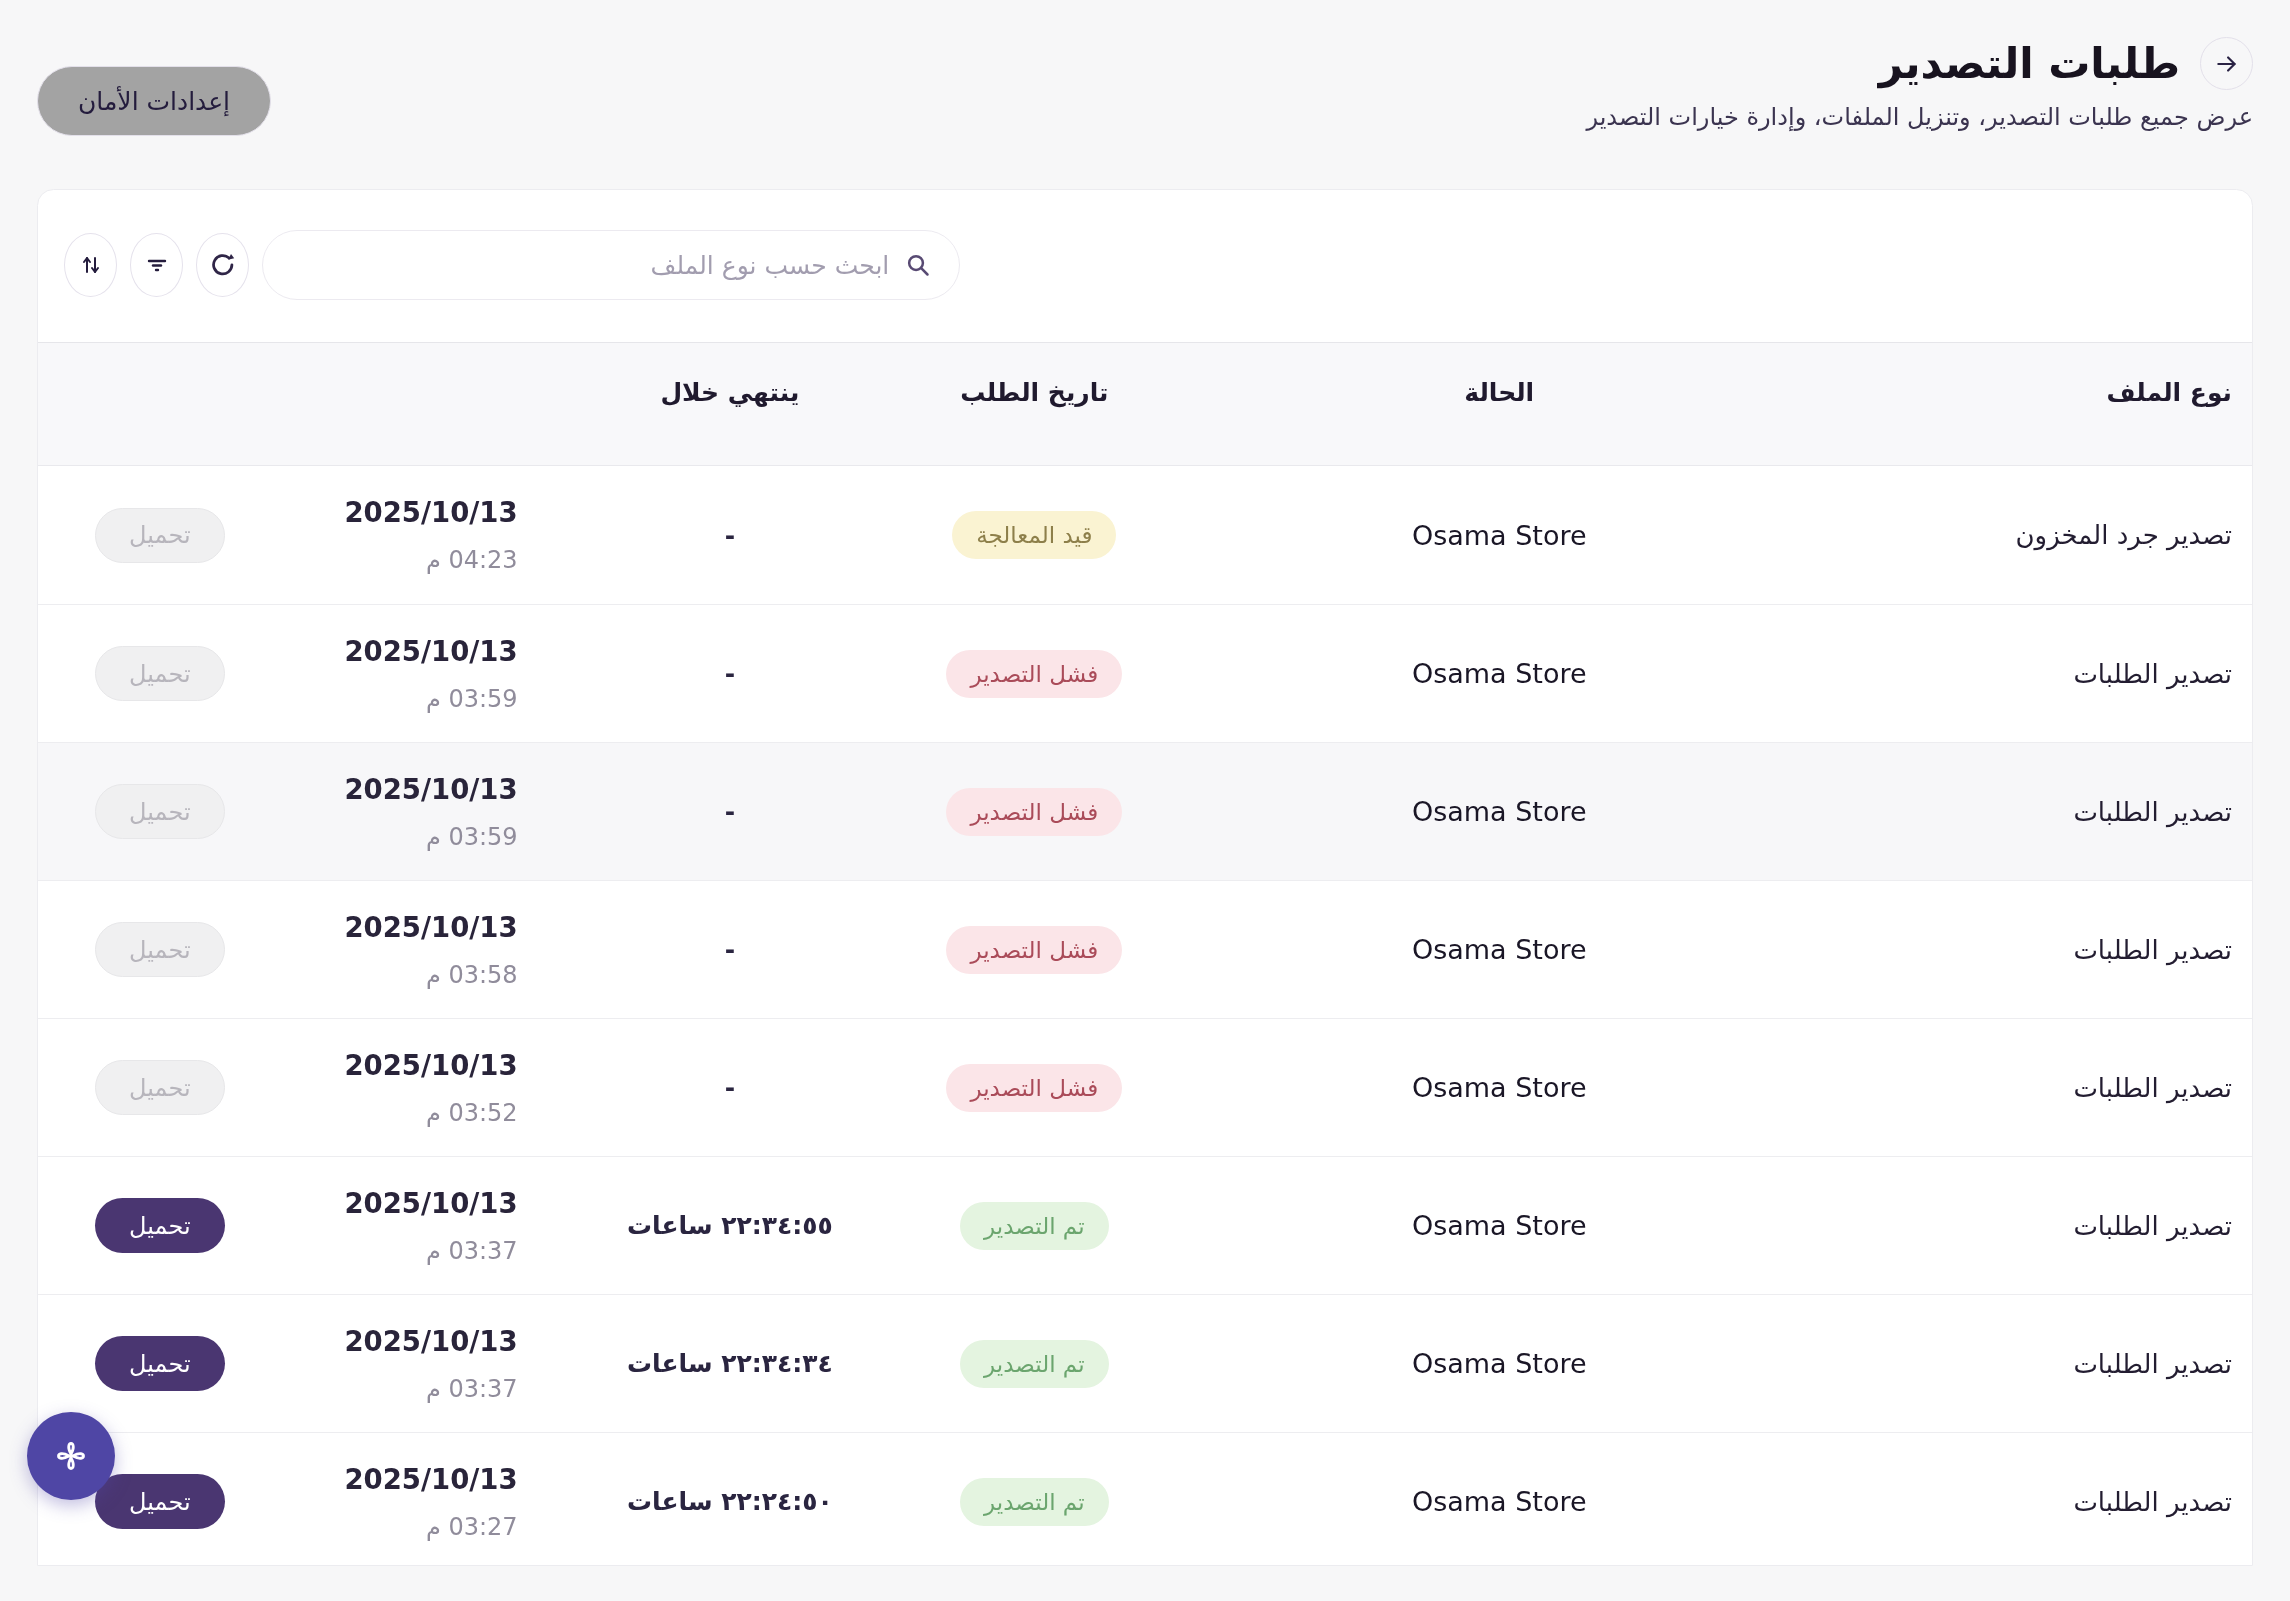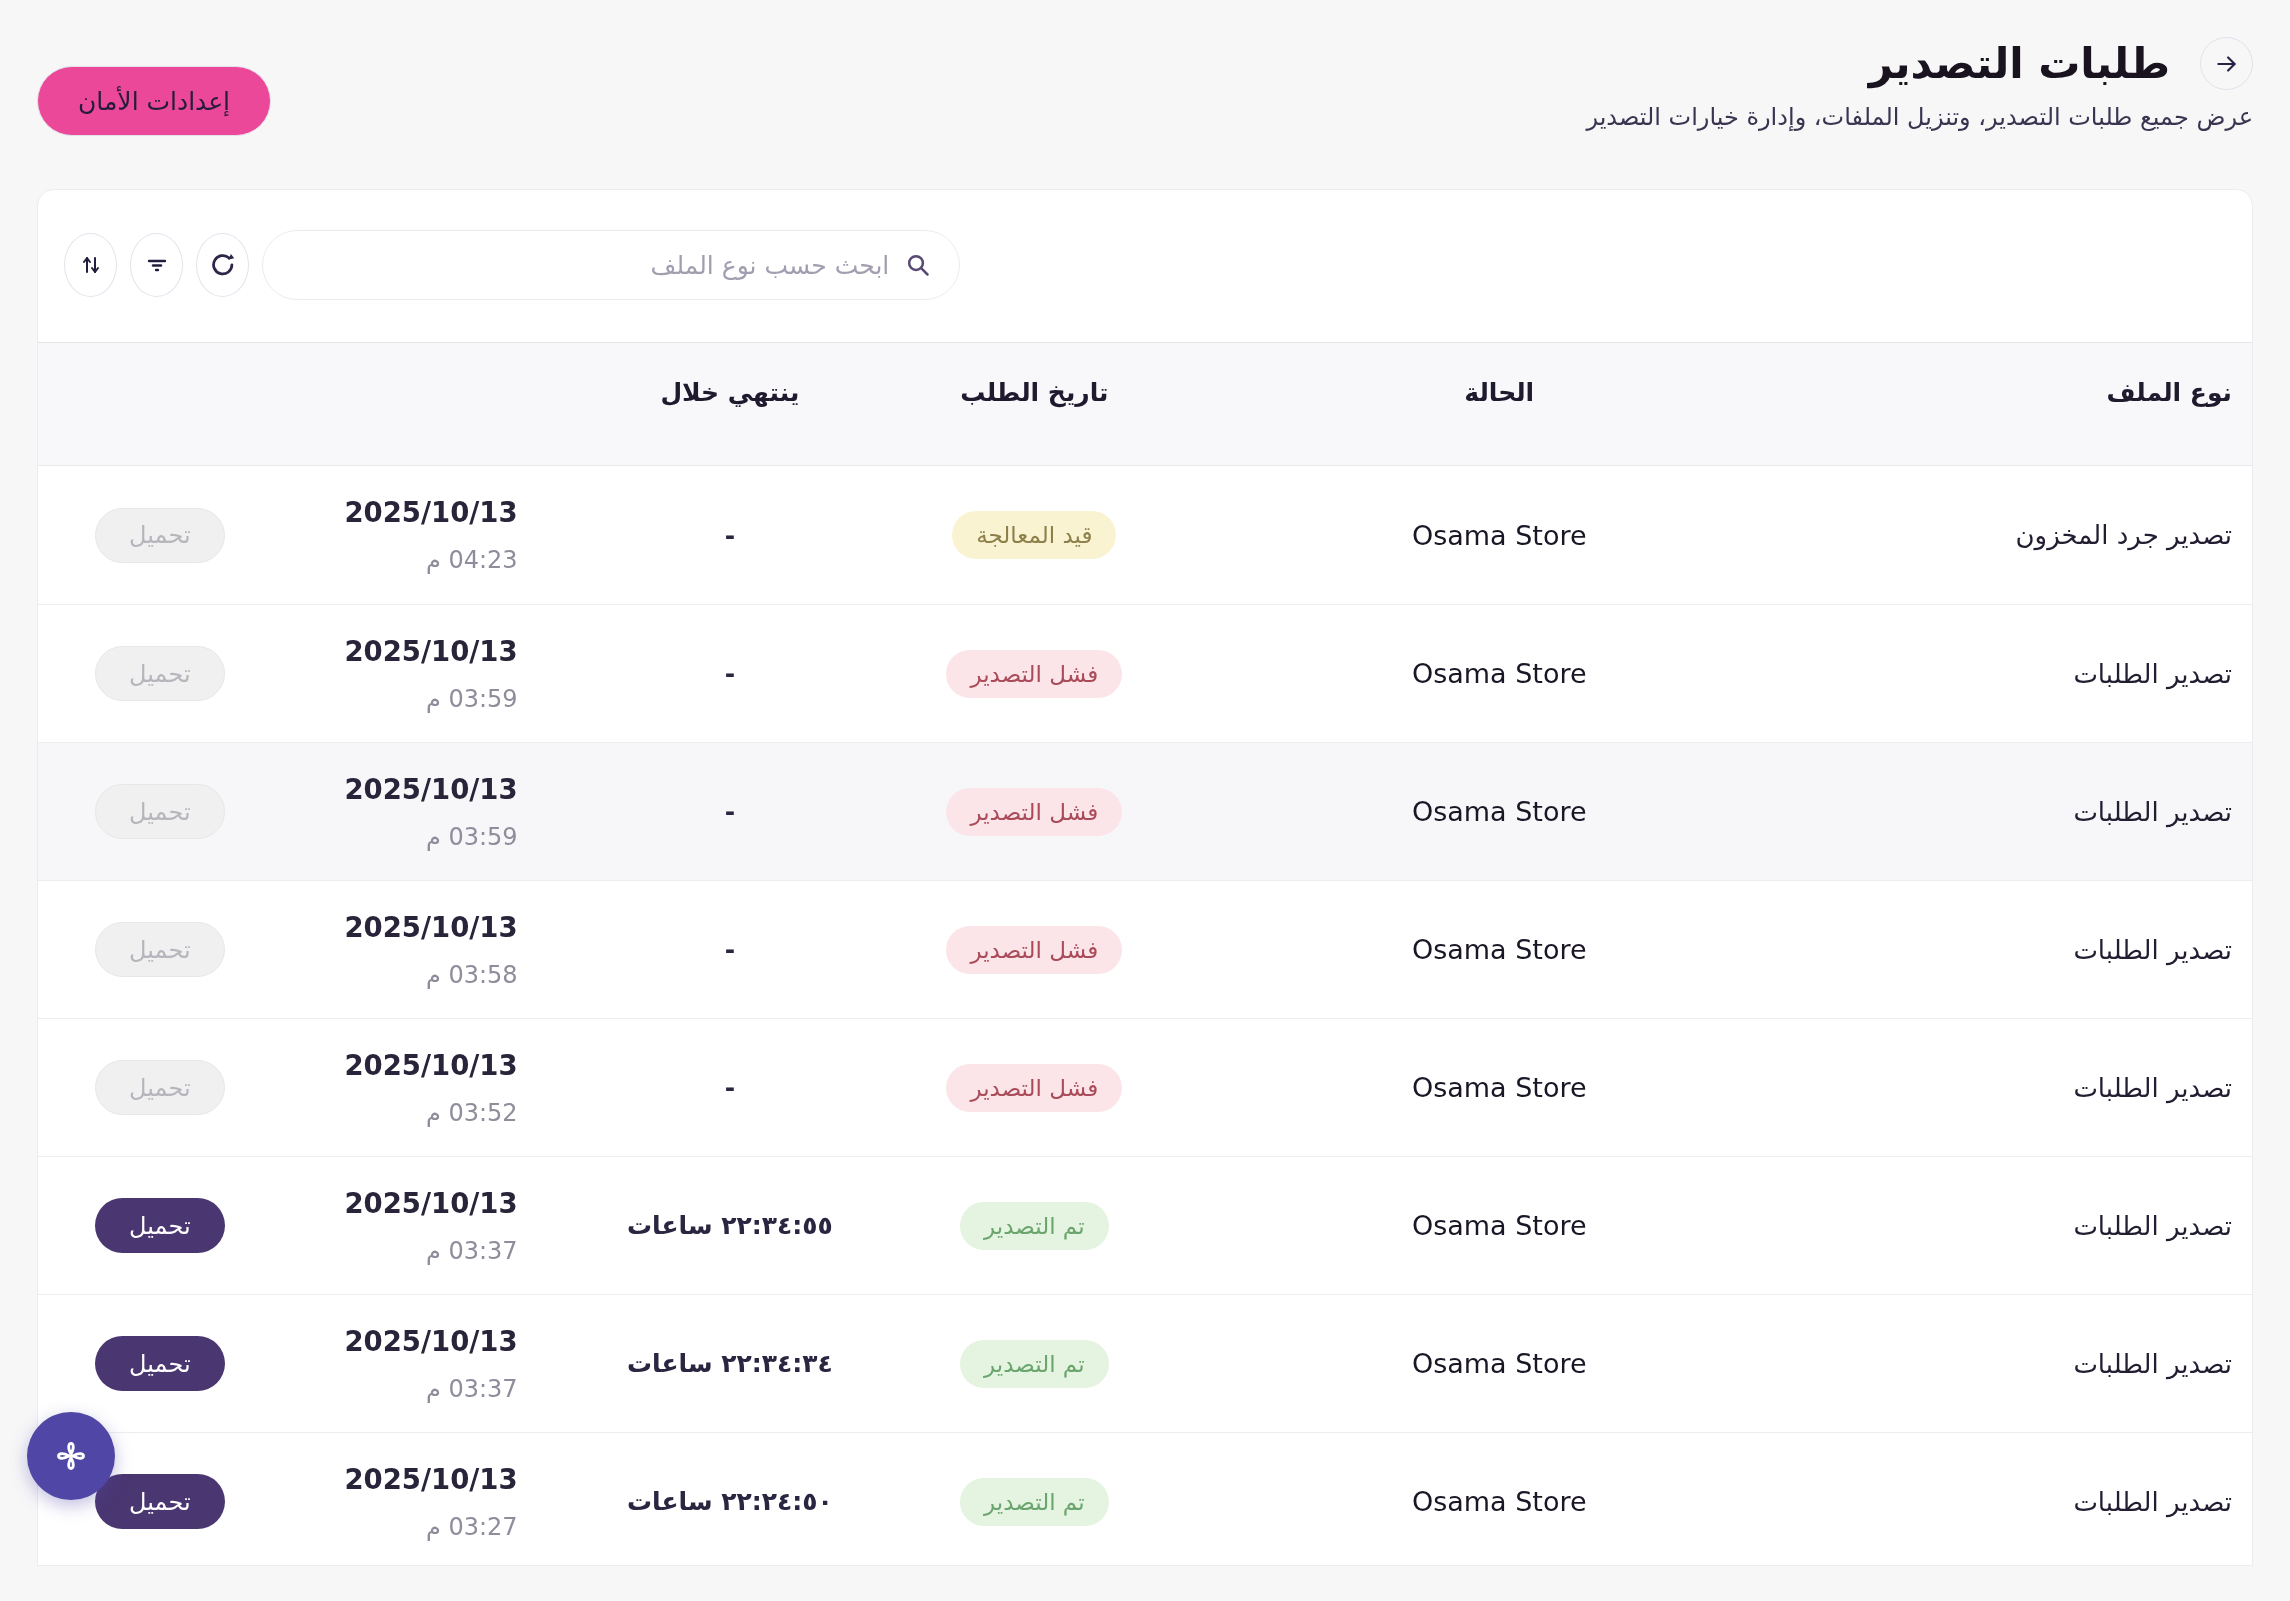--- a/index.html
+++ b/index.html
@@ -13,30 +13,30 @@
   html,body{width:2290px;height:1602px;overflow:hidden;}
   body{
     font-family:"DejaVu Sans",sans-serif;
     background:#f7f7f8;color:#1d1828;position:relative;direction:rtl;
   }
   .page{padding:37px 37px 0;}
 
   
   .page-header{display:flex;justify-content:space-between;align-items:flex-start;}
   .ph-right{display:flex;flex-direction:column;}
-  .title-row{display:flex;align-items:center;gap:30px;}
+  .title-row{display:flex;align-items:center;gap:20px;}
   .back-btn{
     width:53px;height:53px;border-radius:50%;border:0.9px solid #e3e0ea;
     background:transparent;display:flex;align-items:center;justify-content:center;cursor:pointer;flex:0 0 auto;
   }
   h1.page-title{font-size:42px;font-weight:700;color:#18131f;letter-spacing:0;}
   .subtitle{margin-top:13px;font-size:24px;color:#3b3450;text-align:right;}
   .security-btn{
     margin-top:29px;height:70px;padding:0 40px;border-radius:37px;
-    border:1.4px solid #e3e0ea;background:#ec4899;color:#241c3d;
+    border:1.4px solid #e3e0ea;background:#a3a3a3;color:#241c3d;
     font-size:25px;font-family:inherit;cursor:pointer;white-space:nowrap;
   }
 
   
   .card{
     margin-top:53px;background:#ffffff;border:0.9px solid #ececf0;
     border-radius:16.5px 16.5px 0 0;height:1377px;overflow:hidden;
   }
   .toolbar{direction:ltr;display:flex;align-items:center;gap:13px;padding:40px 26px 42px;}
   .icon-btn{

